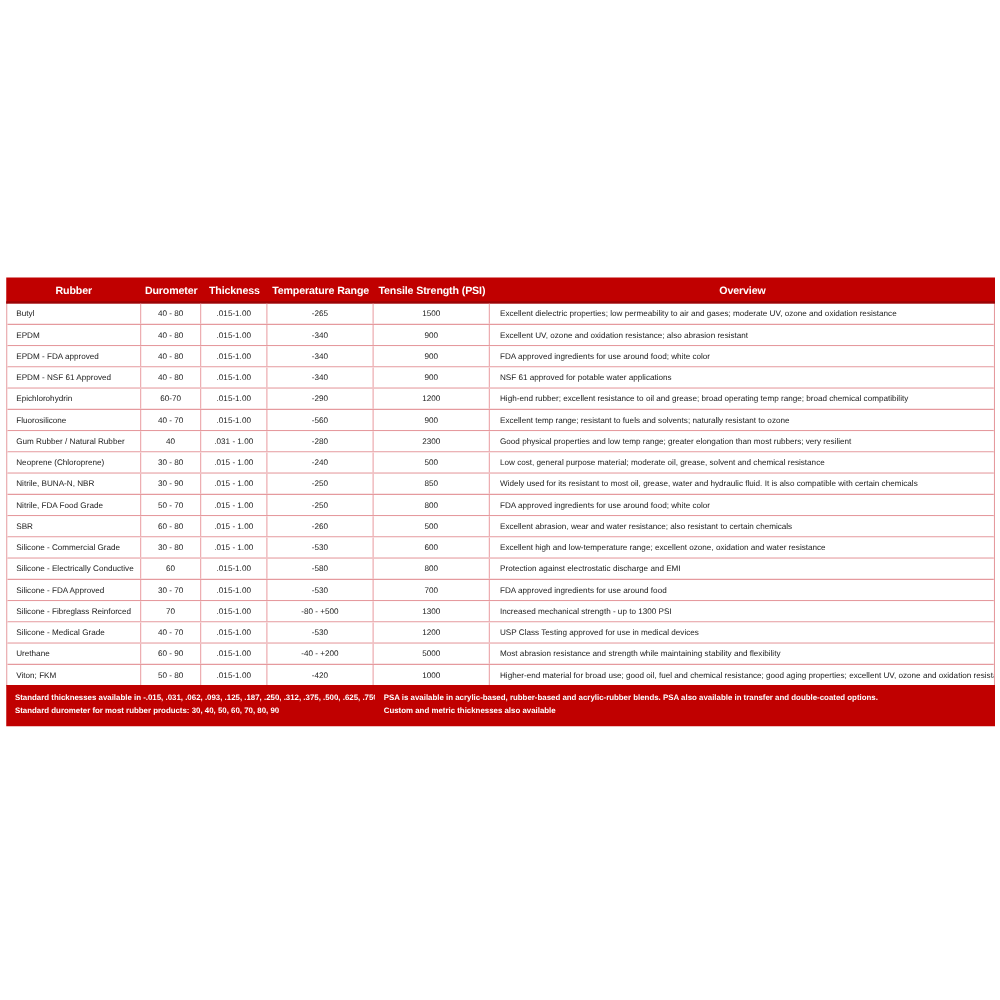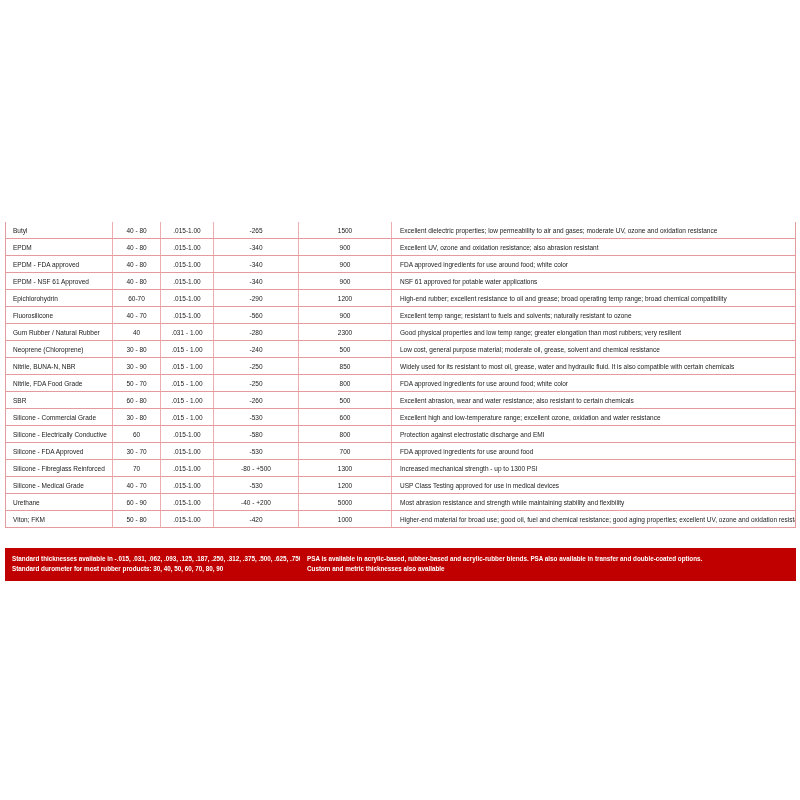--- a/index.html
+++ b/index.html
@@ -55,20 +55,28 @@
   }
   .fblock { font-size:6.3px; font-weight:bold; line-height:9.5px; padding-top:6px; }
   .fleft  { width:288px; padding-left:7px; }
   .fright { flex:1; padding-left:7px; }
   .fline { white-space:nowrap; overflow:hidden; }
 </style>
 </head>
 <body>
 
 <div class="table-wrap">
+  <div class="thead">
+    <div class="hcell">Rubber</div>
+    <div class="hcell">Durometer</div>
+    <div class="hcell">Thickness</div>
+    <div class="hcell">Temperature Range</div>
+    <div class="hcell">Tensile Strength (PSI)</div>
+    <div class="hcell">Overview</div>
+  </div>
   <div class="tbody">
       <div class="trow">
         <div class="cell c0">Butyl</div>
         <div class="cell c1">40 - 80</div>
         <div class="cell c2">.015-1.00</div>
         <div class="cell c3">-265</div>
         <div class="cell c4">1500</div>
         <div class="cell c5">Excellent dielectric properties; low permeability to air and gases; moderate UV, ozone and oxidation resistance</div>
       </div>
       <div class="trow">

